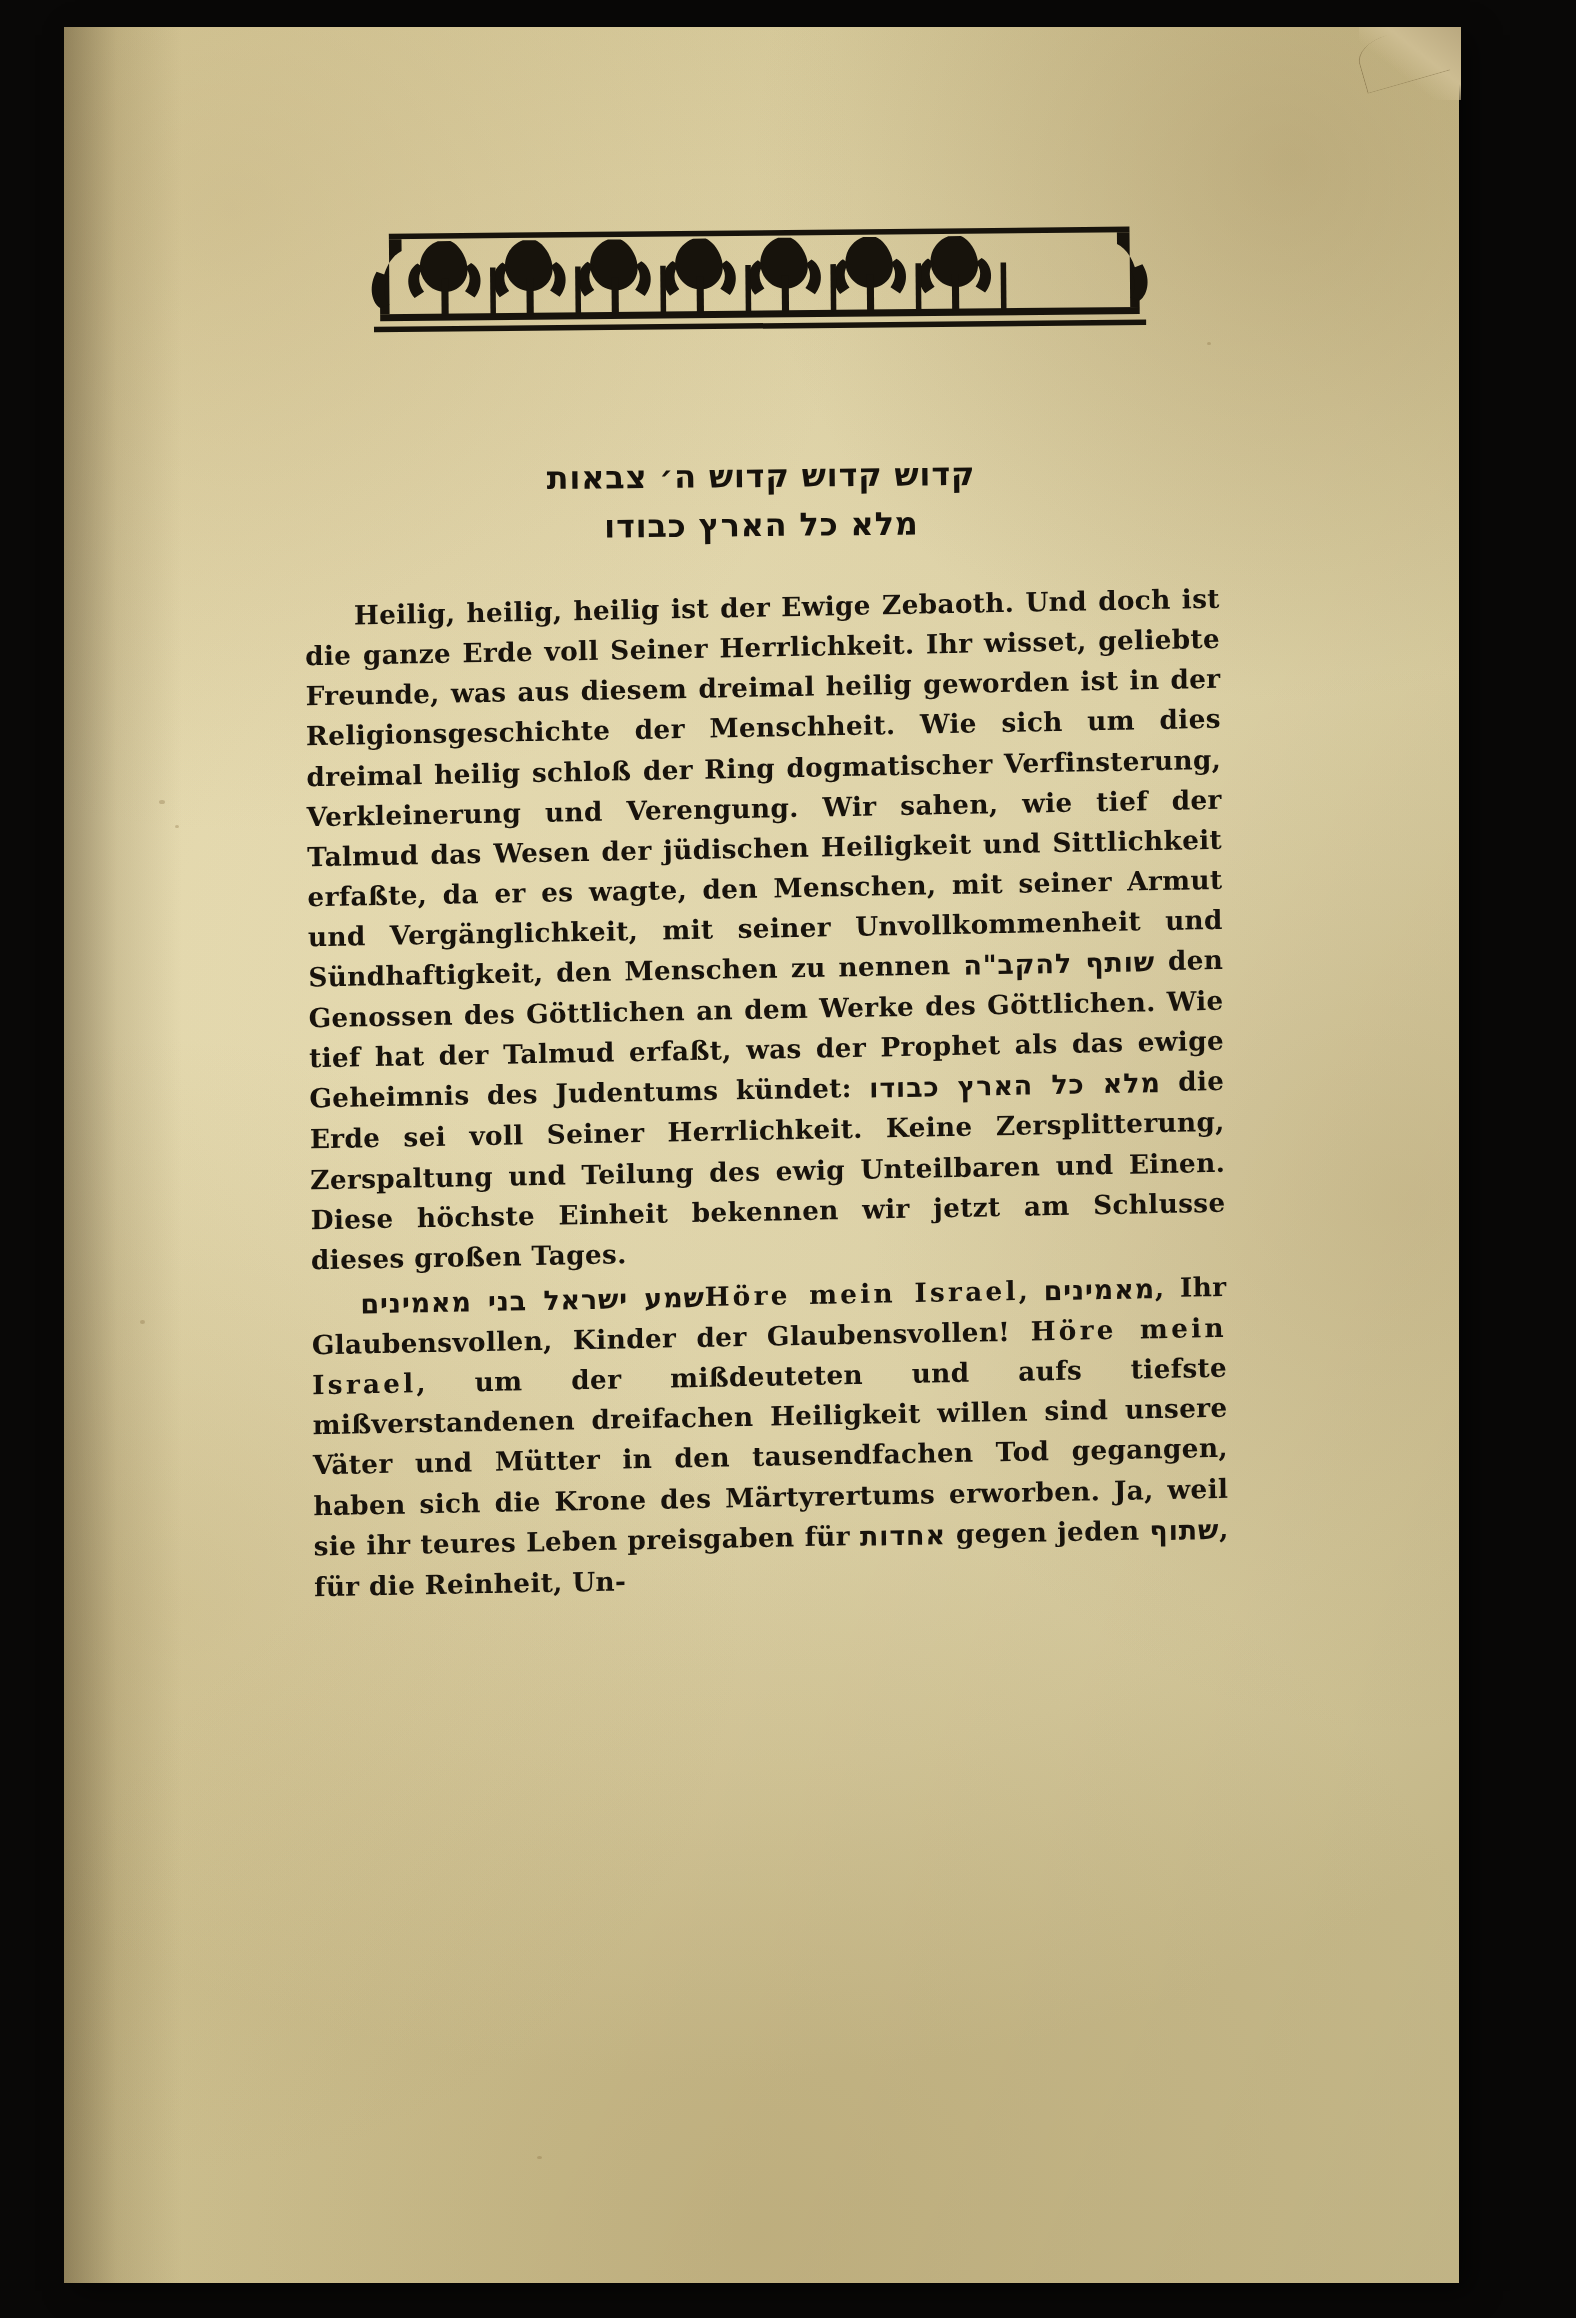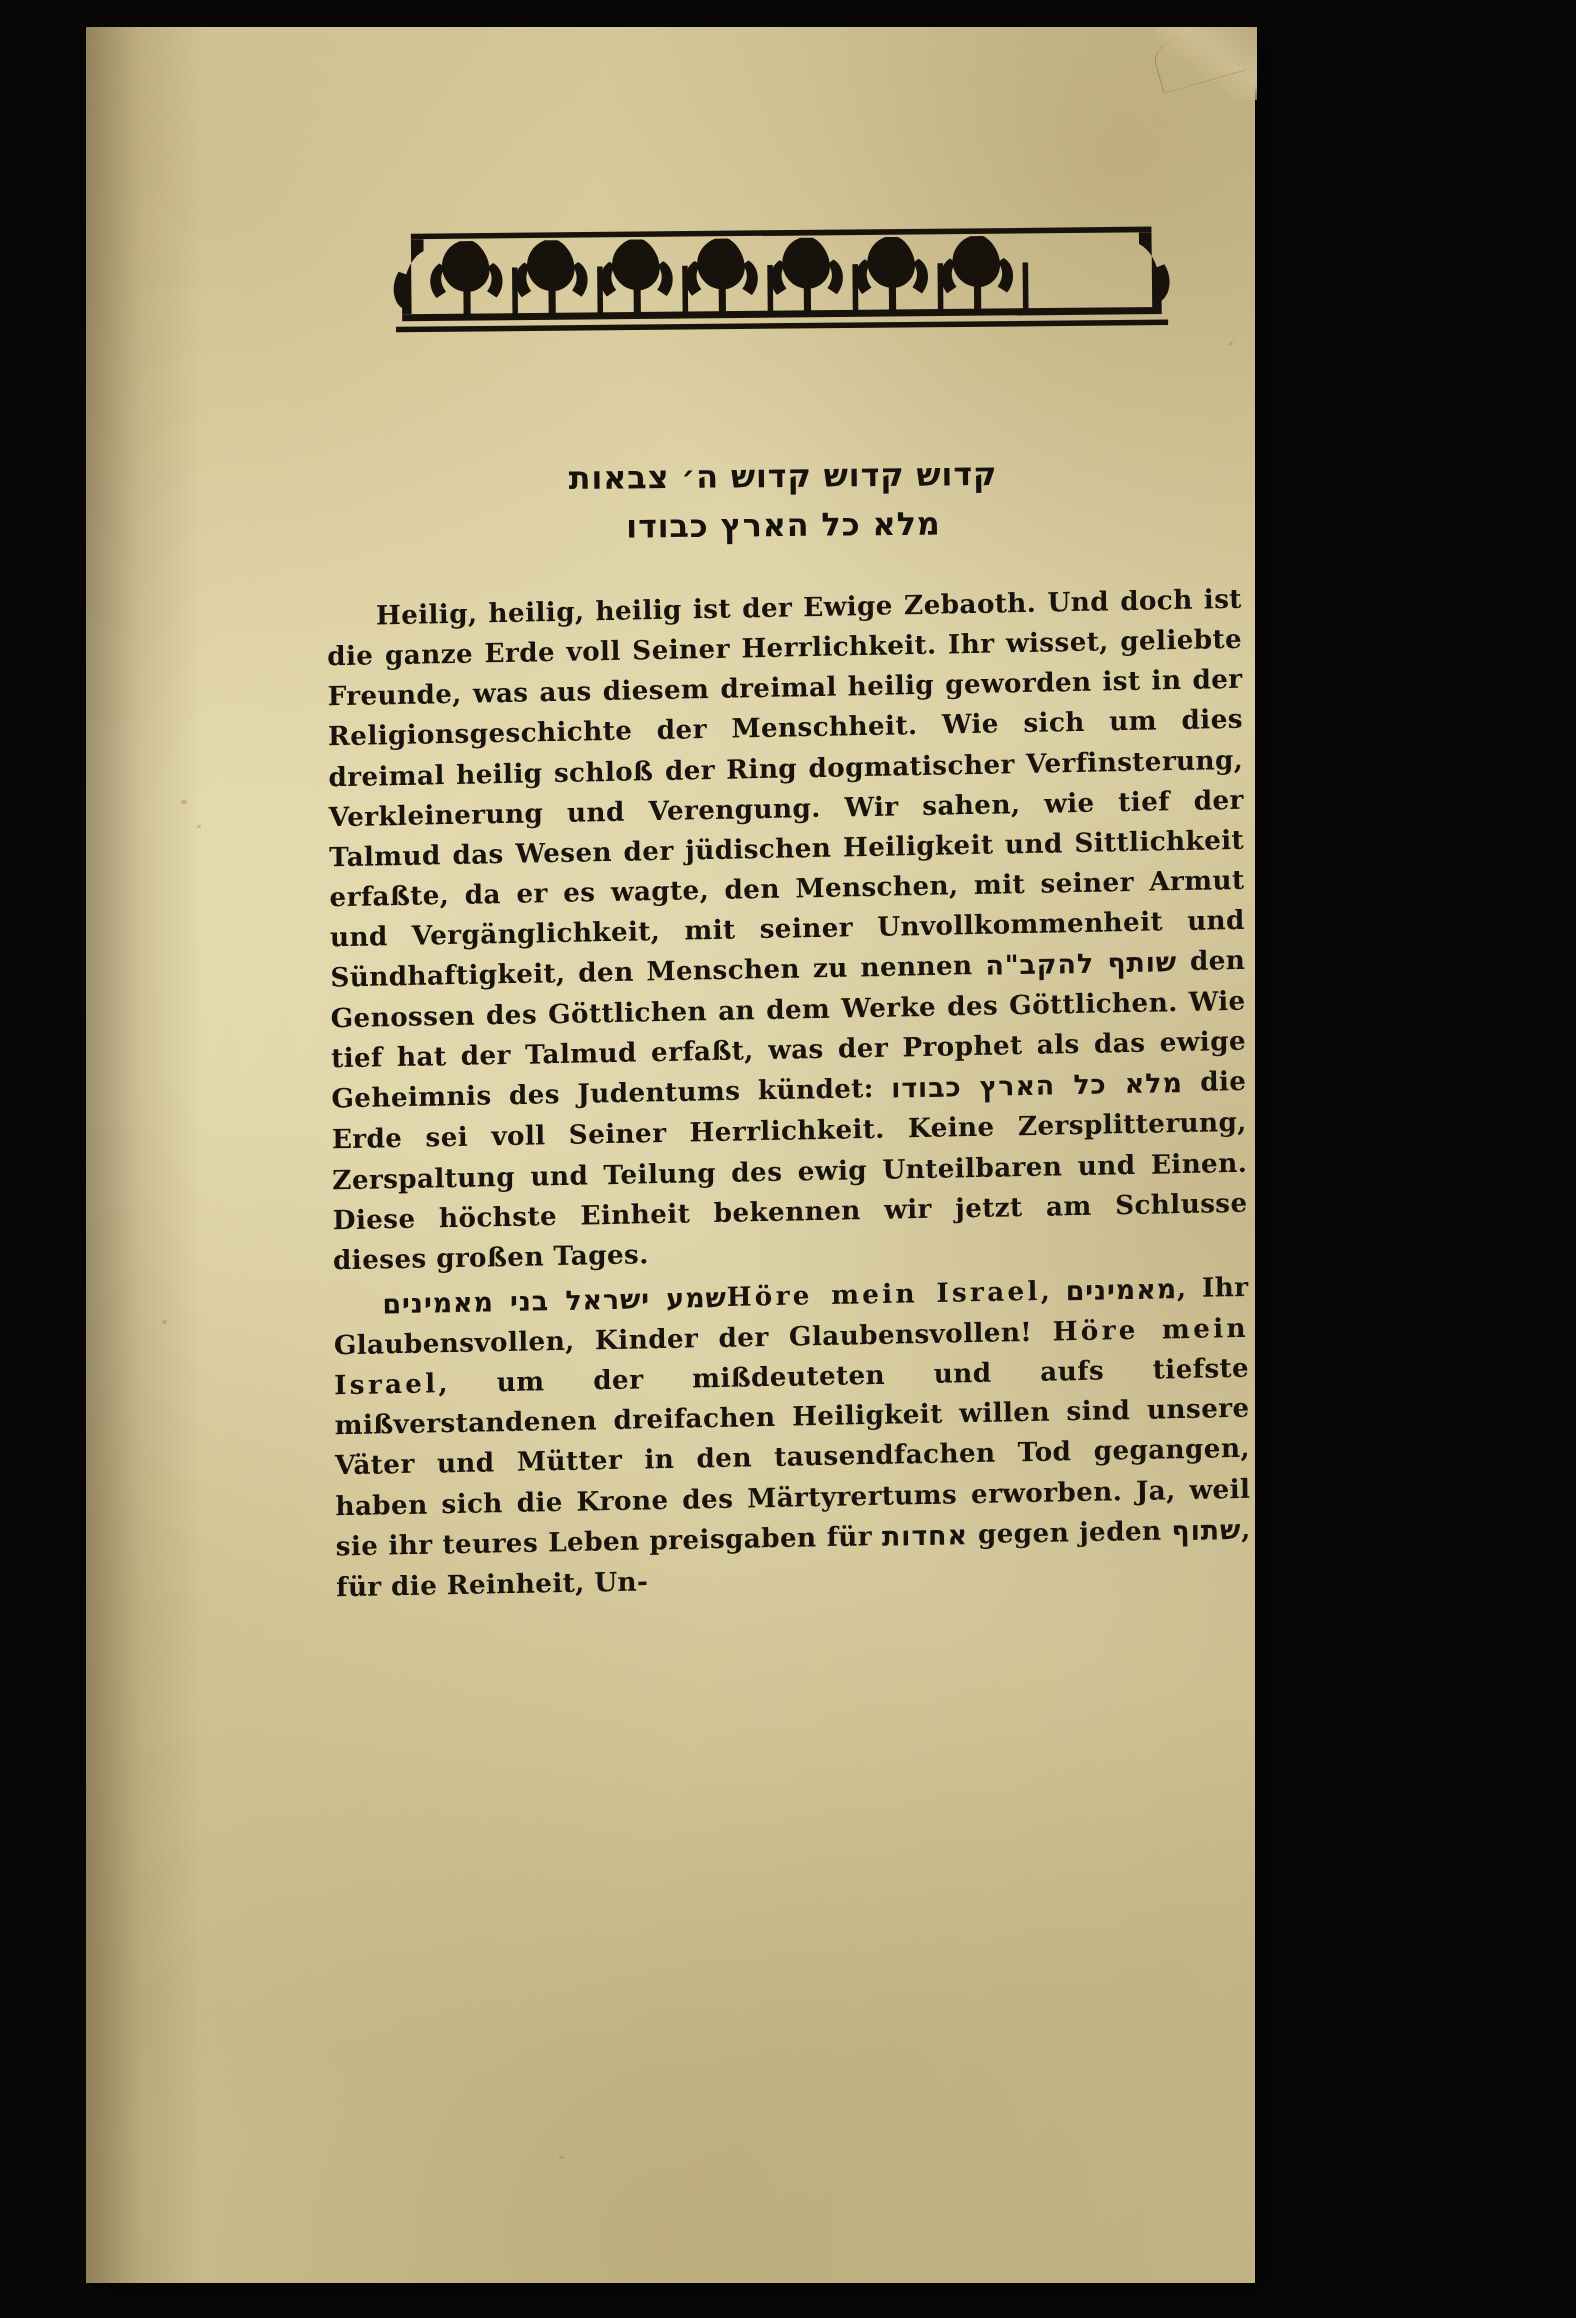--- a/index.html
+++ b/index.html
@@ -18,23 +18,23 @@
   
   #scan-surround {
     position: absolute;
     inset: 0;
     background: #090807;
   }
 
   
   #page-sheet {
     position: absolute;
-    left: 86px;
+    left: 64px;
     top: 27px;
-    width: 1169px;
+    width: 1395px;
     height: 2256px;
     background:
       radial-gradient(ellipse 1261px 1104px at 46% 42%, #eadfb4 0%, #e7dbae 42%, #e0d3a3 72%, #d5c794 100%);
     box-shadow: 11px 8px 27px rgba(0,0,0,0.55);
   }
   
   #page-sheet::before {
     content: "";
     position: absolute;
     inset: 0;

